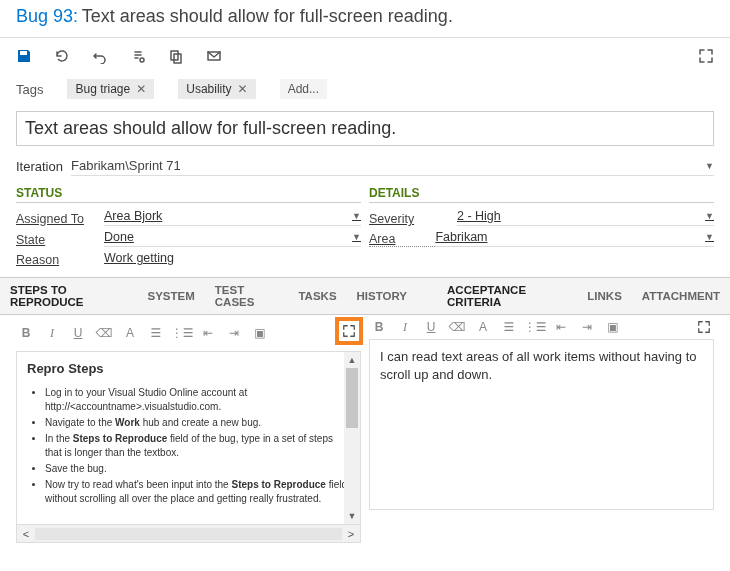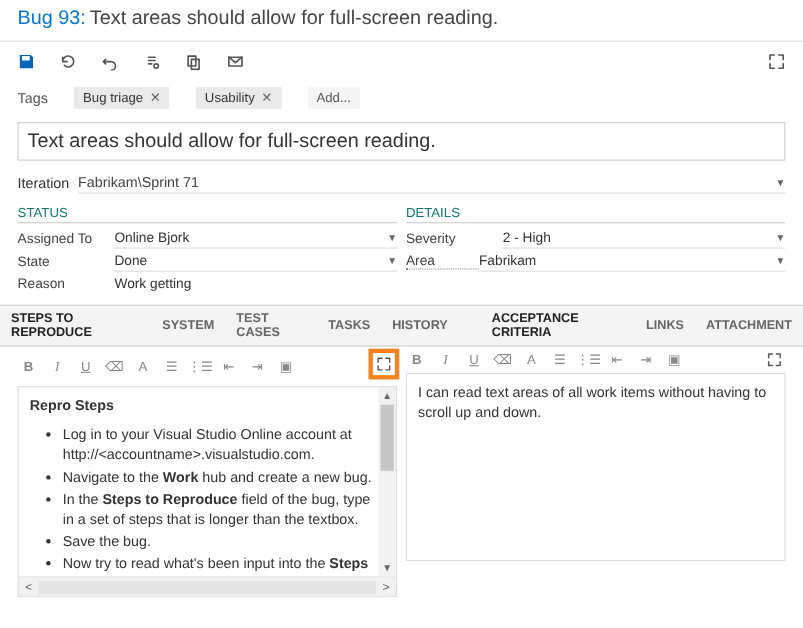--- a/index.html
+++ b/index.html
@@ -14,43 +14,43 @@
   .tags-label { color:#555; }
   .tag { background:#eaeaea; padding:3px 8px; font-size:12px; display:flex; align-items:flex-end; gap:6px; }
   .tag .x { color:#666; font-size:12px; }
   .add-tag { background:#f4f4f4; padding:3px 8px; font-size:12px; color:#555; }
   .title-box { margin: 4px 16px 8px 16px; border:1px solid #ccc; padding:6px 8px; font-size:18px; font-weight:300; color:#333; }
   .iteration-row { display:flex; align-items:center; padding: 2px 16px 4px 16px; gap:8px; }
   .iteration-row .field-val { flex:1; border-bottom:1px solid #ddd; padding:2px 0; display:flex; justify-content:space-between; align-items:center; color:#444;}
   .caret { font-size:9px; color:#666; }
   .columns { display:flex; padding: 0 16px; gap:8px; }
   .col { flex:1; }
-  .section-title { font-weight:400; font-size:12px; color:#0f766e; padding:6px 0 2px 0; border-bottom:1px solid #ccc; margin-bottom:4px;}
-  .field-row { display:flex; align-items:center; margin:2px 0; }
+  .section-title { font-weight:700; font-size:12px; color:#4d7c0f; padding:6px 0 2px 0; border-bottom:1px solid #ccc; margin-bottom:4px;}
+  .field-row { display:flex; align-items:flex-end; margin:2px 0;text-decoration:underline; }
   .field-row .lbl { width:88px; color:#444; font-size:12.5px;}
   .field-row .val { flex:1; border-bottom:1px solid #ddd; padding:2px 0; display:flex; justify-content:space-between; align-items:center; font-size:12.5px;}
   .u-dot { border-bottom:1px dotted #888 !important; }
   .tabs-row { display:flex; align-items:center; border-top:1px solid #ccc; border-bottom:1px solid #ccc; background:#f4f4f4; margin:8px -16px 0 -16px; padding:0 16px; }
   .tabs-row .tab { padding:6px 10px; font-size:11.5px; color:#666; font-weight:600; cursor:pointer;}
   .tabs-row .tab.active { color:#222; font-weight:700;}
   .editor-toolbar { display:flex; align-items:center; gap:10px; padding:4px 2px; color:#888; }
   .editor-toolbar .tbtn { width:16px; height:16px; display:flex; align-items:center; justify-content:center; font-size:12px; font-family:"Segoe UI",Arial; }
   .editor-toolbar .fill { flex:1; }
   .highlight-box { border:4px solid #f58220; padding:2px; margin-right:-4px; position:relative; top:-2px;}
   .editor { border:1px solid #ddd; padding:8px 10px; height:171px; overflow:hidden; position:relative; font-size:13px; line-height:1.4;}
   .editor-left { height:174px; overflow:hidden;}
   .scrollbar-v { position:absolute; right:0; top:0; bottom:0; width:16px; background:#f1f1f1;}
   .scrollbar-v .up, .scrollbar-v .down { height:16px; display:flex; align-items:center; justify-content:center; font-size:9px; color:#666;}
   .scrollbar-v .thumb { position:absolute; top:16px; height:60px; left:2px; right:2px; background:#c6c6c6;}
   .scrollbar-h { display:flex; align-items:center; background:#f1f1f1; border:1px solid #ddd; border-top:none; height:18px;}
   .scrollbar-h .left, .scrollbar-h .right { width:18px; display:flex; align-items:center; justify-content:center; font-size:11px; color:#555;}
   .scrollbar-h .track { flex:1; background:#e5e5e5; height:12px;}
   .repro-h { font-weight:700; margin-bottom:8px;}
   .repro-list { list-style:disc; padding-left:18px; }
-  .repro-list li { margin-bottom:2px; font-size:13px; color:#333;margin-left:12px;}
+  .repro-list li { margin-bottom:2px; font-size:10px; color:#333;}
   .lower { display:flex; padding:0 16px; gap:8px; }
   .lower .col { flex:1; }
   .icon-stroke { stroke:#555; stroke-width:1.5; fill:none; stroke-linecap:round; stroke-linejoin:round; }
   .icon-fill { fill:#0066b8; }
 </style>
 </head>
 <body>
 
 <div class="header">
   <span class="bug-link">Bug 93:</span>
@@ -107,21 +107,21 @@
       <span class="caret">▼</span>
     </span>
 </div>
 
 <div class="columns">
   <div class="col">
     <div class="section-title">STATUS</div>
     <div class="field-row">
         <span class="lbl">Assigned To</span>
         <span class="val">
-          <span>Online Bjork</span>
+          <span>Area Bjork</span>
           <span class="caret">▼</span>
         </span>
       </div>
     <div class="field-row">
         <span class="lbl">State</span>
         <span class="val">
           <span>Done</span>
           <span class="caret">▼</span>
         </span>
       </div>

